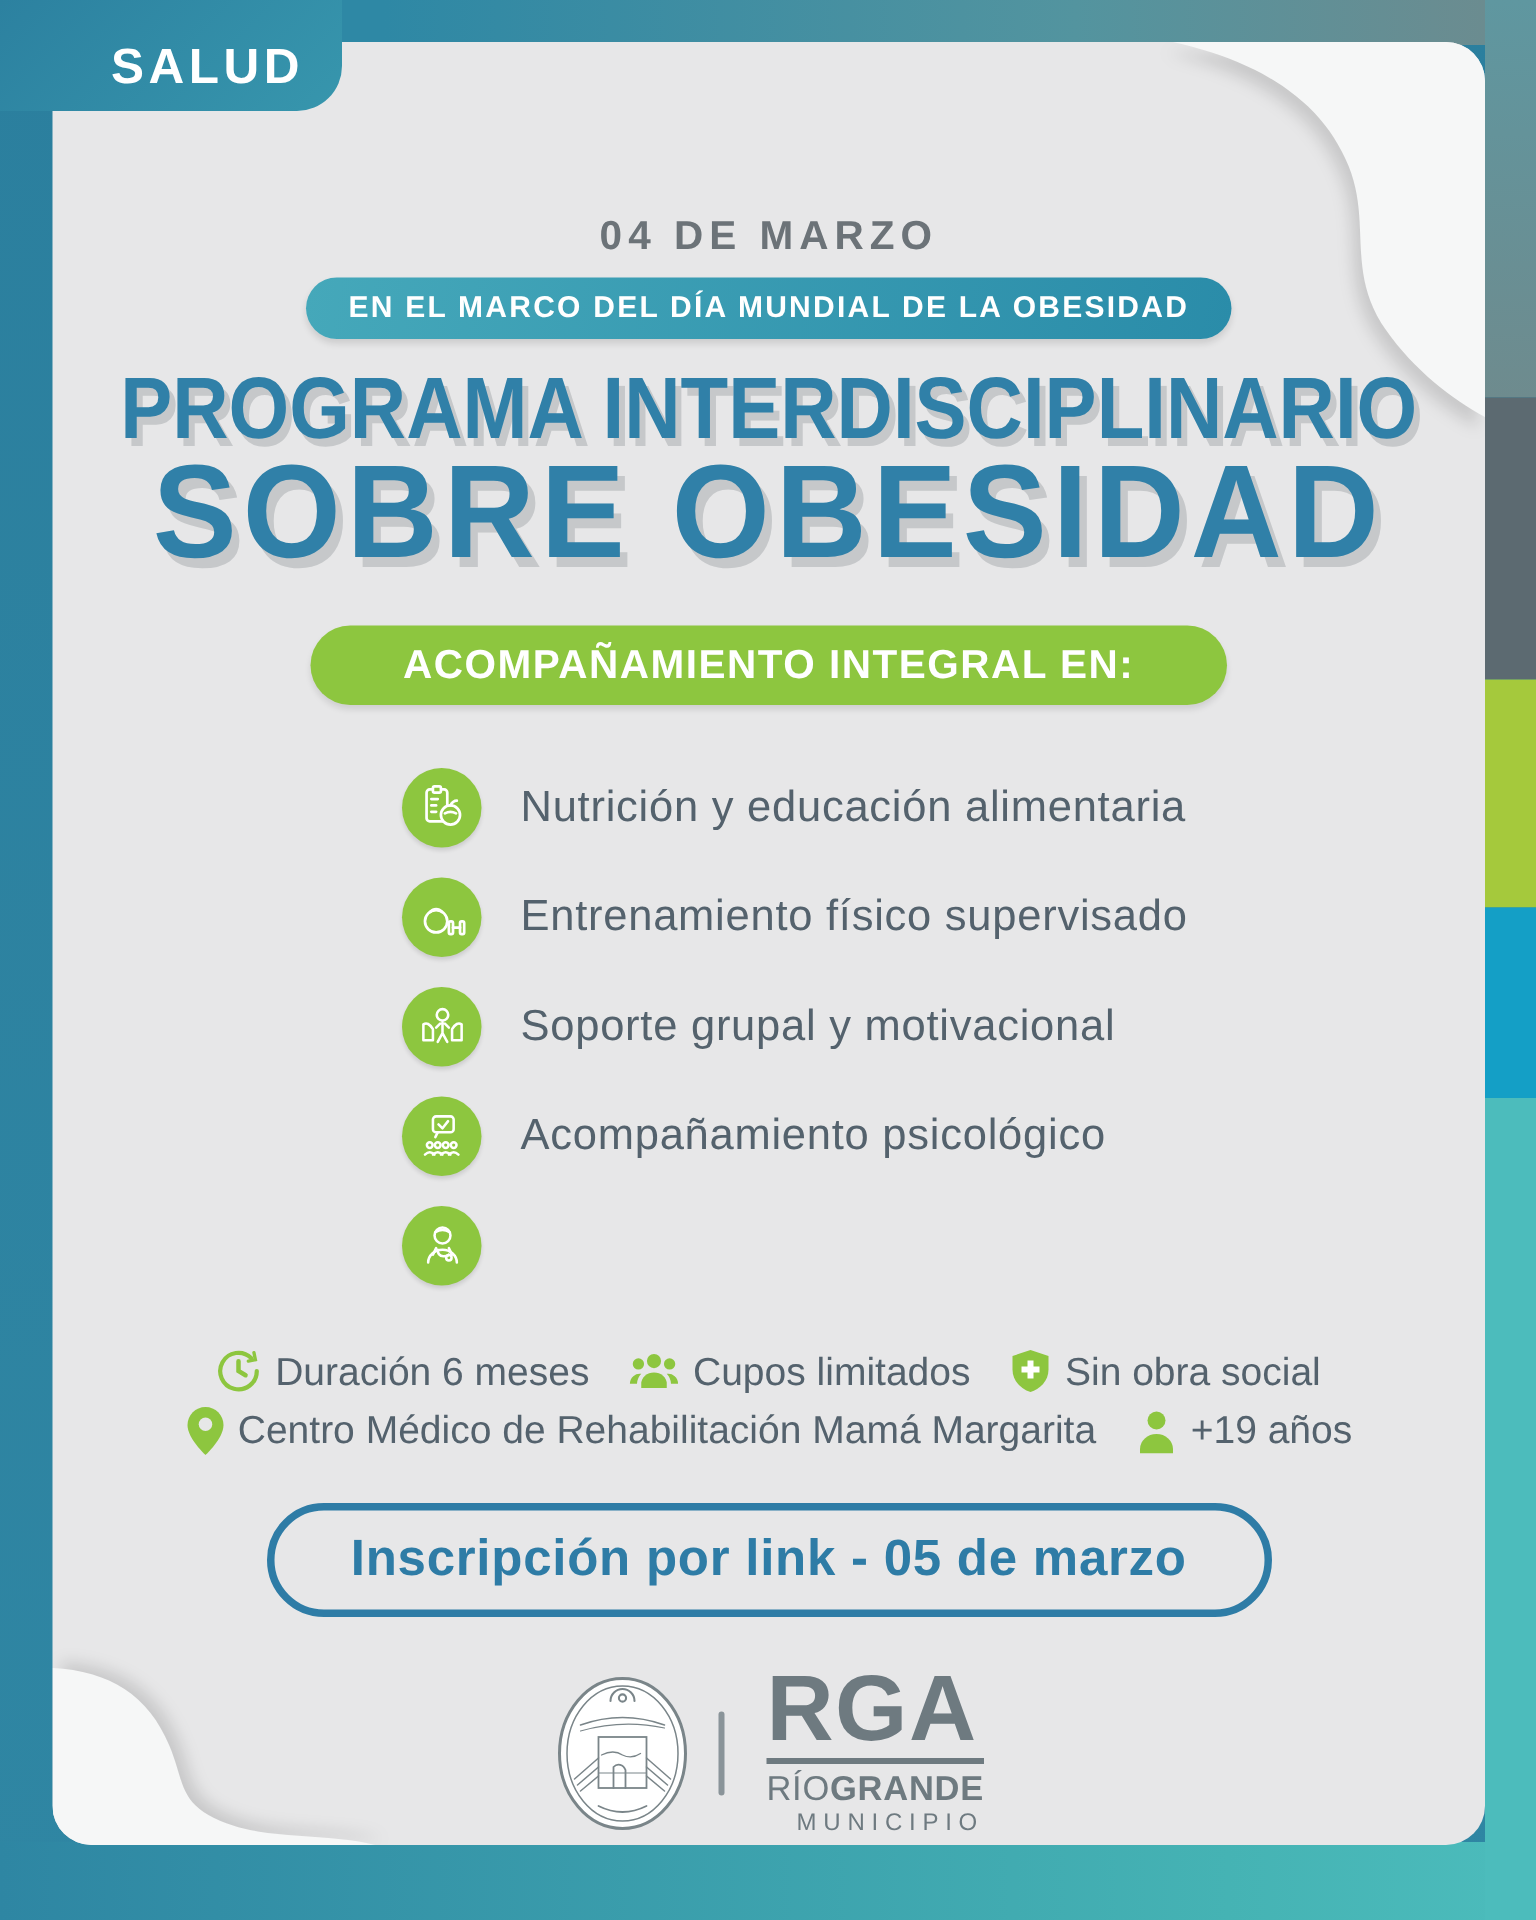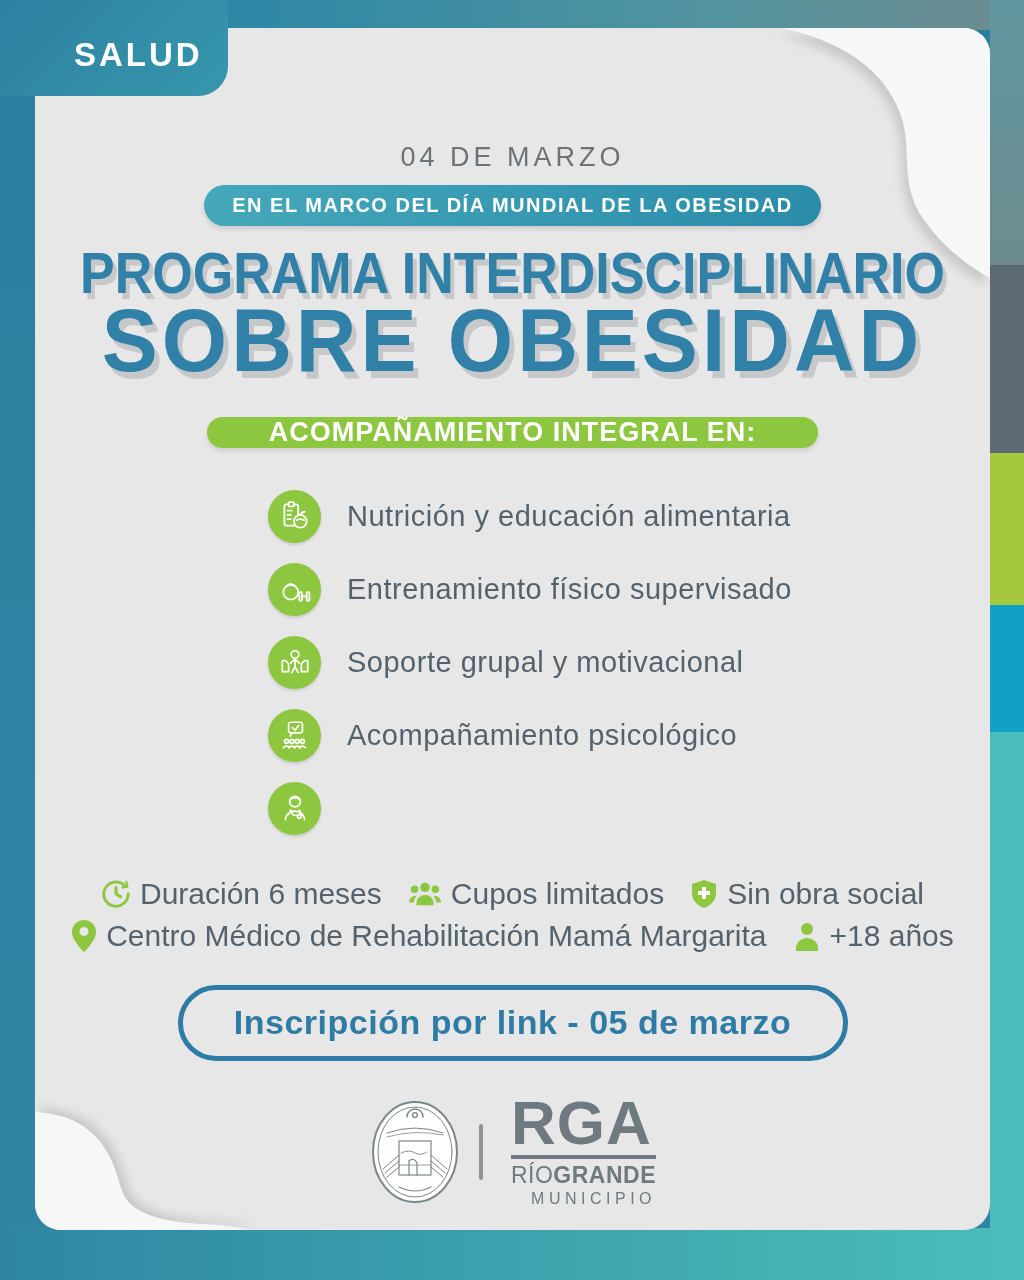--- a/index.html
+++ b/index.html
@@ -20,49 +20,49 @@
   .s4{height:127px;background:#149fc6;}
   .s5{flex:1;background:#4cbcbc;}
 
   
   .card{position:absolute;left:35px;top:28px;right:34px;bottom:50px;
         background:#e7e7e8;border-radius:26px;overflow:hidden;}
   .swoosh-tr{position:absolute;top:0;right:0;z-index:1;}
   .swoosh-bl{position:absolute;bottom:0;left:0;z-index:1;}
 
   
-  .salud-tab{position:absolute;left:0;top:0;width:228px;height:96px;z-index:6;
+  .salud-tab{position:absolute;left:0;top:0;width:228px;height:74px;z-index:6;
              background:linear-gradient(135deg,#2c81a0,#3796ad);
              border-bottom-right-radius:30px;display:flex;align-items:center;}
   .salud-tab span{margin:14px 0 0 74px;color:#fff;font-size:33px;font-weight:bold;letter-spacing:3px;}
 
   
   .content{position:relative;z-index:2;width:100%;height:100%;}
-  .date{margin-top:114px;text-align:center;font-size:27px;color:#6c7378;letter-spacing:4px;font-weight:400;}
+  .date{margin-top:114px;text-align:center;font-size:27px;color:#6c7378;letter-spacing:4px;font-weight:700;}
   .pill-wrap{text-align:center;margin-top:12px;}
   .ctx-pill{display:inline-block;background:linear-gradient(100deg,#45a8ba,#2a8ca9);
             color:#fff;font-size:20px;font-weight:600;letter-spacing:1.5px;
             padding:9px 28px;border-radius:24px;box-shadow:0 3px 5px rgba(0,0,0,.12);}
   .title1{margin-top:20px;text-align:center;font-size:52px;font-weight:800;color:#3080a8;
           letter-spacing:0px;transform:scaleY(1.12);text-shadow:4px 5px 0 #c6c8ca;line-height:1.05;}
   .title2{margin-top:-2px;text-align:center;font-size:84px;font-weight:800;color:#3080a8;
           letter-spacing:4px;transform:scaleY(1.05);text-shadow:5px 6px 0 #c6c8ca;line-height:1.0;}
   .green-pill-wrap{text-align:center;margin-top:34px;}
   .green-pill{display:inline-block;background:#8dc63f;color:#fff;font-size:27px;font-weight:800;
-              letter-spacing:1px;padding:0 62px;border-radius:30px;box-shadow:0 3px 4px rgba(0,0,0,.10);}
+              letter-spacing:1px;padding:11px 62px;border-radius:30px;box-shadow:0 3px 4px rgba(0,0,0,.10);}
 
   .services{margin:42px 0 0 233px;}
   .service{display:flex;align-items:center;gap:26px;margin-bottom:20px;height:53px;}
   .icon-circle{width:53px;height:53px;border-radius:50%;background:#8dc63f;flex:0 0 53px;
                display:flex;align-items:center;justify-content:center;box-shadow:0 2px 3px rgba(0,0,0,.12);}
   .service .label{font-size:29px;color:#54626d;letter-spacing:.5px;}
 
   .details{margin-top:42px;}
   .detail-row{display:flex;justify-content:center;align-items:center;gap:26px;margin-top:8px;}
-  .detail-item{display:flex;align-items:center;gap:9px;font-size:30px;color:#54626d;}
+  .detail-item{display:flex;align-items:center;gap:9px;font-size:26px;color:#54626d;}
   .detail-item svg{display:block;}
 
   .cta{margin:32px auto 0;width:660px;height:66px;border:5px solid #2e7ca6;border-radius:40px;
        display:flex;align-items:center;justify-content:center;
        font-size:34px;font-weight:bold;color:#2e7ca6;letter-spacing:.5px;cursor:pointer;background:transparent;}
 
   .footer{margin-top:36px;display:flex;align-items:center;justify-content:center;gap:18px;}
   .logo-divider{width:4px;height:56px;background:#8a9499;border-radius:2px;}
   .rga-block{color:#6e7a80;margin-left:10px;}
   .rga-main{font-size:62px;font-weight:800;line-height:.85;letter-spacing:1px;}
@@ -216,21 +216,21 @@
             <path d="M12 0 C5.4 0 0 5.4 0 12 C0 21 12 32 12 32 S24 21 24 12 C24 5.4 18.6 0 12 0 Z"></path>
             <circle cx="12" cy="11.5" r="4.5" fill="#e7e7e8"></circle>
           </svg>
           <span>Centro Médico de Rehabilitación Mamá Margarita</span>
         </div>
         <div class="detail-item">
           <svg width="28" height="30" viewBox="0 0 28 30" fill="#8dc63f">
             <circle cx="14" cy="8" r="6"></circle>
               <path d="M3 27 a11 10 0 0 1 22 0 v3 h-22 z"></path>
           </svg>
-          <span>+18 años</span>
+          <span>+19 años</span>
         </div>
       </div>
     </div>
 
     <div class="cta">Inscripción por link - 05 de marzo</div>
 
     <div class="footer">
       <svg width="92" height="106" viewBox="0 0 92 106" fill="none" stroke="#7a8589" stroke-width="1.4" stroke-linecap="round">
         <ellipse cx="46" cy="53" rx="42" ry="50" fill="#ffffff" stroke-width="2"></ellipse>
         <ellipse cx="46" cy="53" rx="37" ry="45" stroke-width="1"></ellipse>

